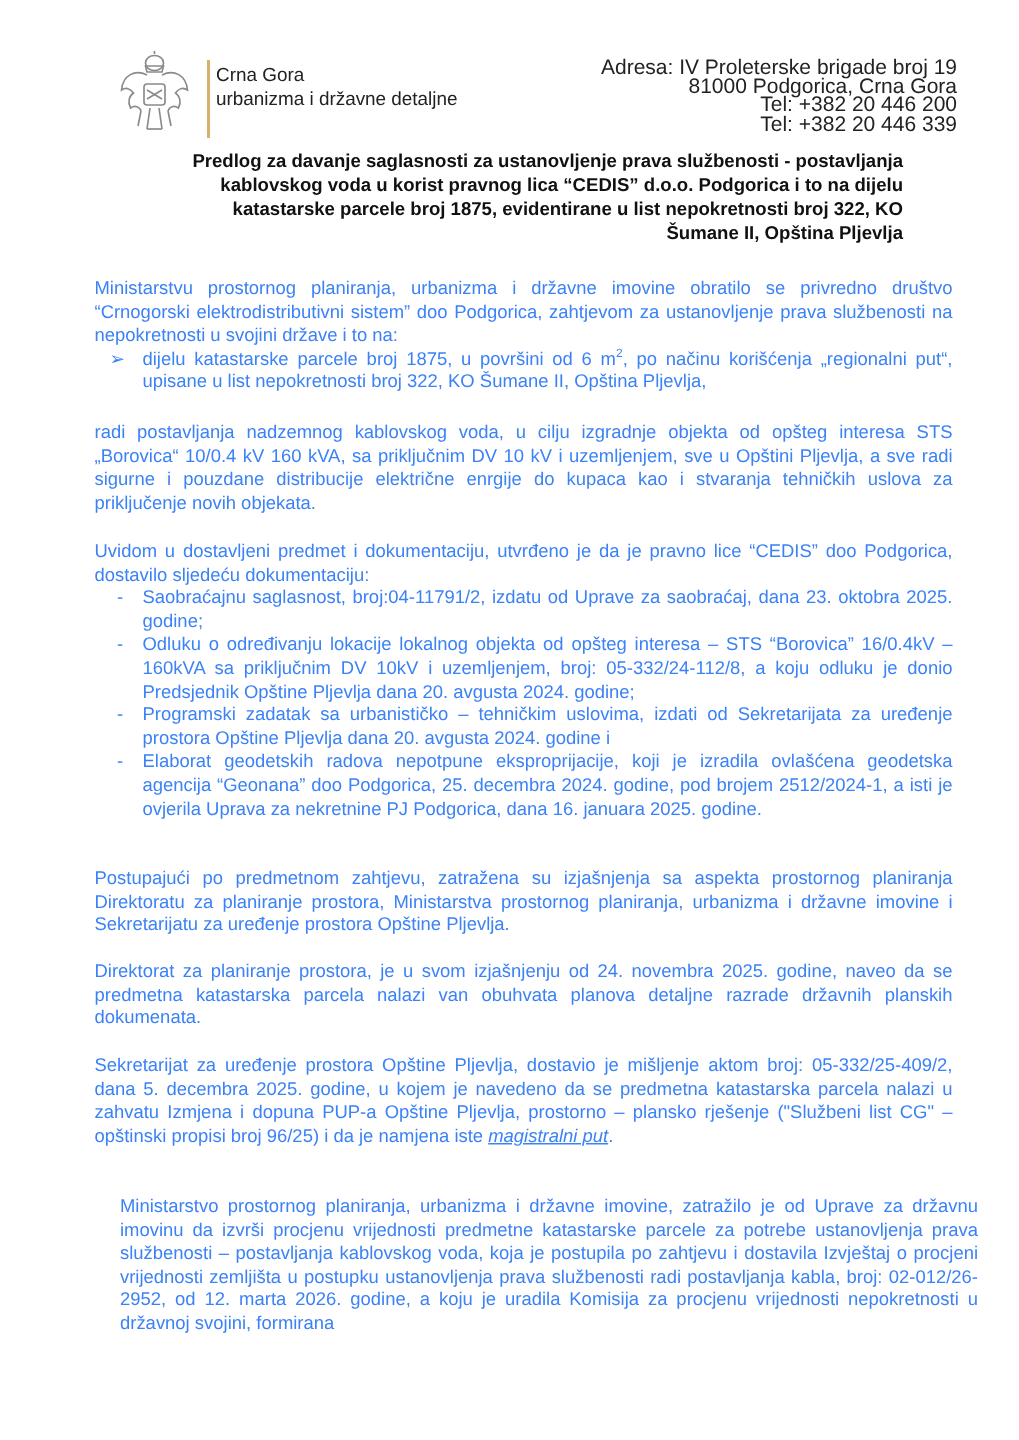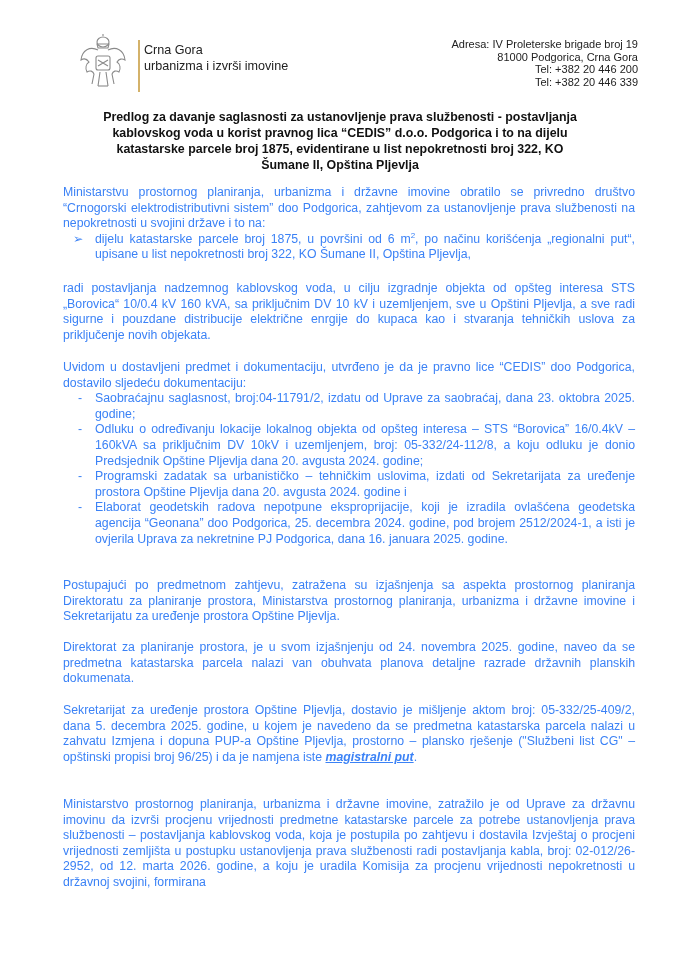--- a/index.html
+++ b/index.html
@@ -4,33 +4,33 @@
   <style>
     html, body { margin: 0; padding: 0; background: #ffffff; }
     body { width: 679px; height: 960px; position: relative; overflow: hidden;
            font-family: "Liberation Sans", sans-serif; color: #1a1a1a; }
     .page { position: absolute; left: 0; top: 0; width: 679px; height: 844px; background: #fff; }
 
     .header { position: absolute; top: 34px; left: 78px; width: 560px; height: 60px; }
     .logo { position: absolute; left: 0; top: 0; width: 50px; height: 56px; }
     .gold-line { position: absolute; left: 60px; top: 6px; width: 2px; height: 52px; background: #d4b26a; }
     .ministry { position: absolute; left: 66px; top: 8px; font-size: 12.6px; line-height: 16px; color: #222; }
-    .address { position: absolute; right: 0; top: 4px; text-align: right; font-size: 11px; line-height: 12.6px; color: #222; }
+    .address { position: absolute; right: 0; top: 4px; text-align: right; font-size: 14px; line-height: 12.6px; color: #222; }
 
-    .title { position: absolute; top: 109px; left: 78px; width: 524px; text-align: center;
+    .title { position: absolute; top: 99px; left: 78px; width: 524px; text-align: right;
              font-weight: bold; font-size: 12.4px; line-height: 16px; color: #111; }
 
     .body-text { position: absolute; left: 63px; width: 572px; font-size: 12.3px; line-height: 15.6px;
                  text-align: justify; color: #3b82f6; }
     .p { margin: 0; }
     .bullet-list { margin: 0; padding: 0; list-style: none; }
     .bullet-list li { position: relative; padding-left: 32px; text-align: justify; }
     .bullet-list li .marker { position: absolute; left: 10px; top: 0; }
     .dash-list li .marker { left: 15px; }
-    .emph { font-weight: bold; font-style: italic; text-decoration: underline; margin-top: 44px; }
+    .emph { font-weight: normal; font-style: italic; text-decoration: underline; margin-top: 44px; }
     sup { font-size: 8px; line-height: 0; }
   </style>
 </head>
 <body>
 
 <div class="page">
 
   <div class="header">
     <svg class="logo" viewBox="0 0 50 56">
       <g fill="none" stroke="#8a8a8a" stroke-width="1.1">
@@ -41,21 +41,21 @@
         <path d="M30 16 C38 12 46 16 47 26 C44 24 41 25 39 28 C42 30 43 34 41 38 C38 36 35 37 34 40"></path>
         <rect x="18" y="22" width="14" height="14" rx="2"></rect>
         <path d="M20 26 L30 32 M20 32 L30 26"></path>
         <path d="M16 40 L14 50 M34 40 L36 50 M22 38 L20 52 M28 38 L30 52"></path>
         <path d="M20 52 L30 52"></path>
       </g>
     </svg>
     <div class="gold-line"></div>
     <div class="ministry">
       <div>Crna Gora</div>
-      <div>urbanizma i izvrši imovine</div>
+      <div>urbanizma i državne detaljne</div>
     </div>
     <div class="address">
       <div>Adresa: IV Proleterske brigade broj 19</div>
       <div>81000 Podgorica, Crna Gora</div>
       <div>Tel: +382 20 446 200</div>
       <div>Tel: +382 20 446 339</div>
     </div>
   </div>
 
   <div class="title">
@@ -93,17 +93,17 @@
   </div>
 
   <div class="body-text" style="top:640px;">
     <p class="p">Direktorat za planiranje prostora, je u svom izjašnjenju od 24. novembra 2025. godine, naveo da se predmetna katastarska parcela nalazi van obuhvata planova detaljne razrade državnih planskih dokumenata.</p>
   </div>
 
   <div class="body-text" style="top:703px;">
     <p class="p"><span>Sekretarijat za uređenje prostora Opštine Pljevlja, dostavio je mišljenje aktom broj: 05-332/25-409/2,  dana 5. decembra 2025. godine, u kojem je navedeno da se predmetna katastarska parcela nalazi u zahvatu Izmjena i dopuna PUP-a Opštine Pljevlja, prostorno – plansko rješenje ("Službeni list CG" – opštinski propisi broj 96/25) i da je namjena iste </span><span class="emph">magistralni put</span><span>.</span></p>
   </div>
 
-  <div class="body-text" style="top:797px;">
+  <div class="body-text" style="top:797px;margin-left:17px;">
     <p class="p">Ministarstvo prostornog planiranja, urbanizma i državne imovine, zatražilo je od Uprave za državnu imovinu da izvrši procjenu vrijednosti predmetne katastarske parcele za potrebe ustanovljenja prava službenosti – postavljanja kablovskog voda, koja je postupila po zahtjevu i dostavila Izvještaj o procjeni vrijednosti zemljišta u postupku ustanovljenja prava službenosti radi postavljanja kabla, broj: 02-012/26-2952, od 12. marta 2026. godine, a koju je uradila Komisija za procjenu vrijednosti nepokretnosti u državnoj svojini, formirana</p>
   </div>
 
 </div>
 
 </body></html>

